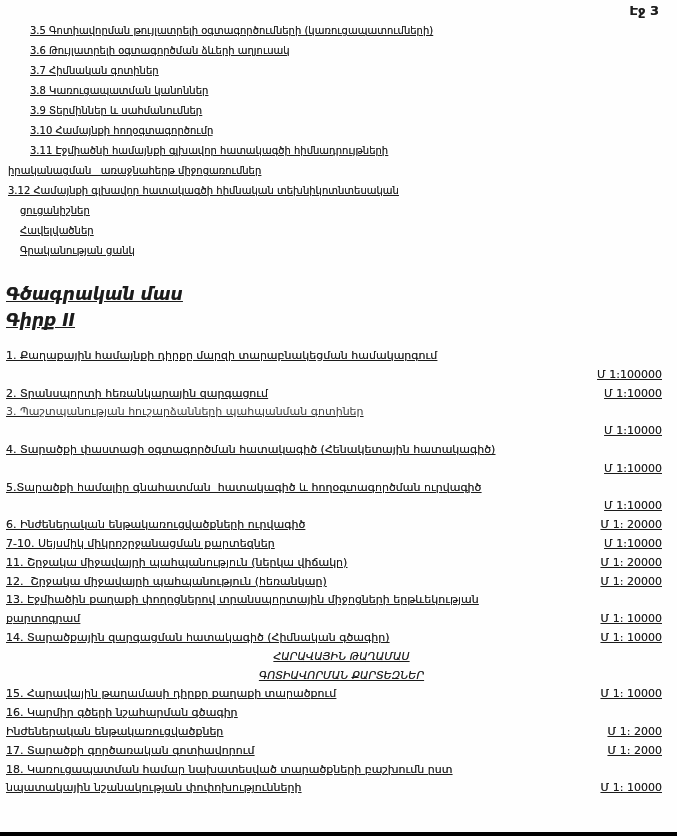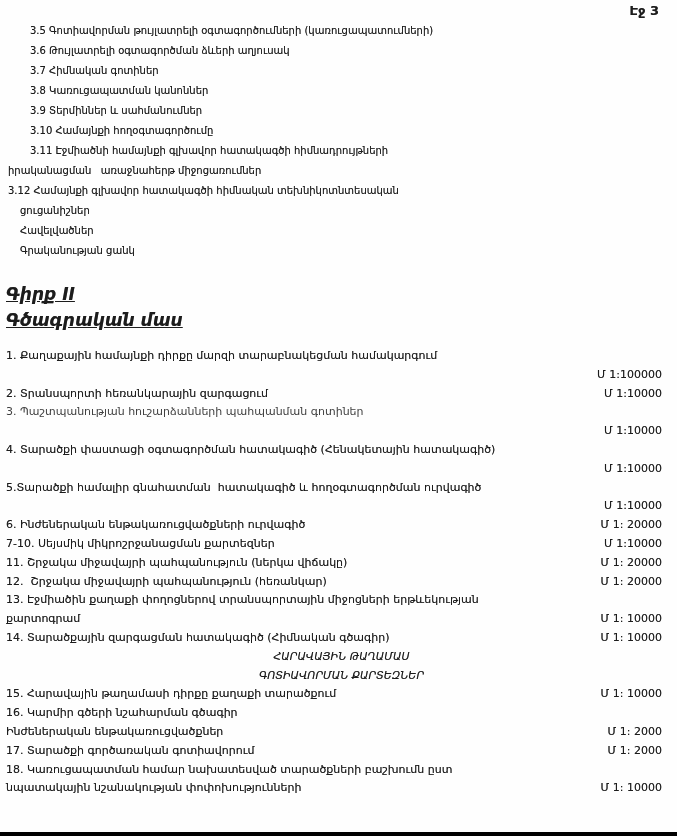--- a/index.html
+++ b/index.html
@@ -5,20 +5,21 @@
   html,body { margin:0; padding:0; background:#ffffff; }
   .page {
     position:relative;
     width:677px;
     height:836px;
     background:#fefefe;
     overflow:hidden;
     font-family:"DejaVu Sans", sans-serif;
     color:#1c1c1c;
     text-shadow:0 0 0.5px rgba(20,20,20,0.55);
+    text-decoration:underline;
   }
   .page-number {
     position:absolute;
     top:3px;
     right:18px;
     font-size:13px;
     font-weight:bold;
   }
   .toc {
     padding-top:21px;
@@ -82,22 +83,22 @@
     <div class="toc-line ind-a">3.10 Համայնքի հողօգտագործումը</div>
     <div class="toc-line ind-a">3.11 Էջմիածնի համայնքի գլխավոր հատակագծի հիմնադրույթների</div>
     <div class="toc-line ind-b">իրականացման   առաջնահերթ միջոցառումներ</div>
     <div class="toc-line ind-b">3.12 Համայնքի գլխավոր հատակագծի հիմնական տեխնիկոտնտեսական</div>
     <div class="toc-line ind-c">ցուցանիշներ</div>
     <div class="toc-line ind-c">Հավելվածներ</div>
     <div class="toc-line ind-c">Գրականության ցանկ</div>
   </div>
 
   <div class="book-heading">
+    <div><span>Գծագրական մաս</span></div>
     <div><span>Գիրք II</span></div>
-    <div><span>Գծագրական մաս</span></div>
   </div>
 
   <div class="drawings">
     <div class="d-row"><span class="t">1. Քաղաքային համայնքի դիրքը մարզի տարաբնակեցման համակարգում</span><span class="s"></span></div>
     <div class="d-row"><span class="t"></span><span class="s">Մ 1:100000</span></div>
     <div class="d-row"><span class="t">2. Տրանսպորտի հեռանկարային զարգացում</span><span class="s">Մ 1:10000</span></div>
     <div class="d-row faint"><span class="t">3. Պաշտպանության հուշարձանների պահպանման գոտիներ</span><span class="s"></span></div>
     <div class="d-row"><span class="t"></span><span class="s">Մ 1:10000</span></div>
     <div class="d-row"><span class="t">4. Տարածքի փաստացի օգտագործման հատակագիծ (Հենակետային հատակագիծ)</span><span class="s"></span></div>
     <div class="d-row"><span class="t"></span><span class="s">Մ 1:10000</span></div>

